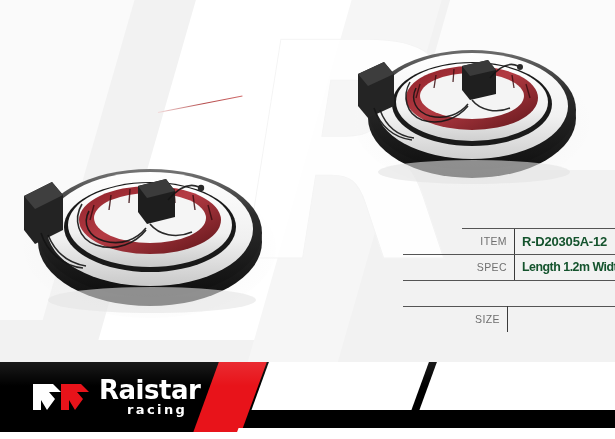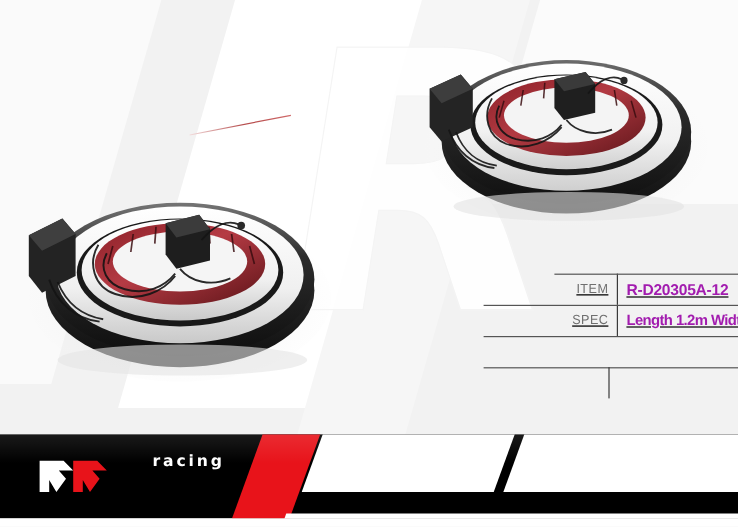--- a/index.html
+++ b/index.html
@@ -47,28 +47,28 @@
   .redline{position:absolute;left:158px;top:112px;width:86px;height:1px;
            background:linear-gradient(90deg,#f3dcdc 0%,#b44a4a 55%,#d06a6a 100%);
            transform:rotate(-11deg);transform-origin:left center;}
 
   
   .photo{position:absolute;}
   .photo svg{display:block;}
 
   
   .spec{position:absolute;left:403px;top:228px;width:212px;}
-  .spec-row{display:flex;align-items:stretch;height:26px;text-decoration:underline;}
+  .spec-row{display:flex;align-items:stretch;height:26px;}
   .spec-label{flex:0 0 104px;display:flex;align-items:center;
               justify-content:flex-end;padding-right:7px;
               font-size:10.5px;color:#6f6f6f;letter-spacing:.4px;
               transform:scaleY(1.05);}
   .spec-value{flex:1;display:flex;align-items:center;padding-left:7px;
               border-left:1.4px solid #3a3a3a;
-              font-size:13px;font-weight:bold;color:#a21caf;
+              font-size:13px;font-weight:bold;color:#14532d;
               white-space:nowrap;letter-spacing:-.2px;}
   .spec-value.small{font-size:12.4px;font-weight:bold;letter-spacing:-.5px;}
   .rule-top{position:absolute;left:59px;top:0;width:153px;height:1.2px;background:#555;}
   .rule-1{position:absolute;left:0;top:26px;width:212px;height:1.2px;background:#555;}
   .rule-2{position:absolute;left:0;top:52px;width:212px;height:1.2px;background:#555;}
   .rule-3{position:absolute;left:0;top:78px;width:212px;height:1.2px;background:#555;}
   .size-stub{position:absolute;left:104px;top:78px;width:1.4px;height:26px;background:#3a3a3a;}
   .size-label{position:absolute;left:0;top:78px;width:104px;height:26px;
               display:flex;align-items:center;justify-content:flex-end;
               padding-right:7px;box-sizing:border-box;
@@ -242,38 +242,40 @@
     <div class="rule-1"></div>
 
     <div class="rule-2"></div>
 
     <div class="spec-row">
       <div class="spec-label">SPEC</div>
       <div class="spec-value small">Length 1.2m Width 3.5cm</div>
     </div>
     <div class="rule-3"></div>
 
+    <div class="size-label">SIZE</div>
     <div class="size-stub"></div>
     <div style="height:26px;"></div>
   </div>
 
   <div class="banner">
     <div class="banner-red"></div>
     <div class="banner-white1"></div>
     <div class="banner-white2"></div>
     <div class="banner-white-bottom"></div>
     <div class="banner-gloss"></div>
   </div>
 
   <div class="logo-mark">
     <svg width="62" height="34" viewBox="0 0 62 34">
       <path d="M2 4 L22 4 L30 12 L18 12 L24 19 L16 30 L10 20 L10 30 L2 30 Z" fill="#ffffff"></path>
       <path d="M30 4 L50 4 L58 12 L46 12 L52 19 L44 30 L38 20 L38 30 L30 30 Z" fill="#e8131a"></path>
     </svg>
   </div>
 
   <div class="logo-text">
+    <div class="logo-raistar">Raistar</div>
     <div class="logo-racing">racing</div>
   </div>
 
   <div class="footer-strip"></div>
 
 </div>
 
 </body></html>

